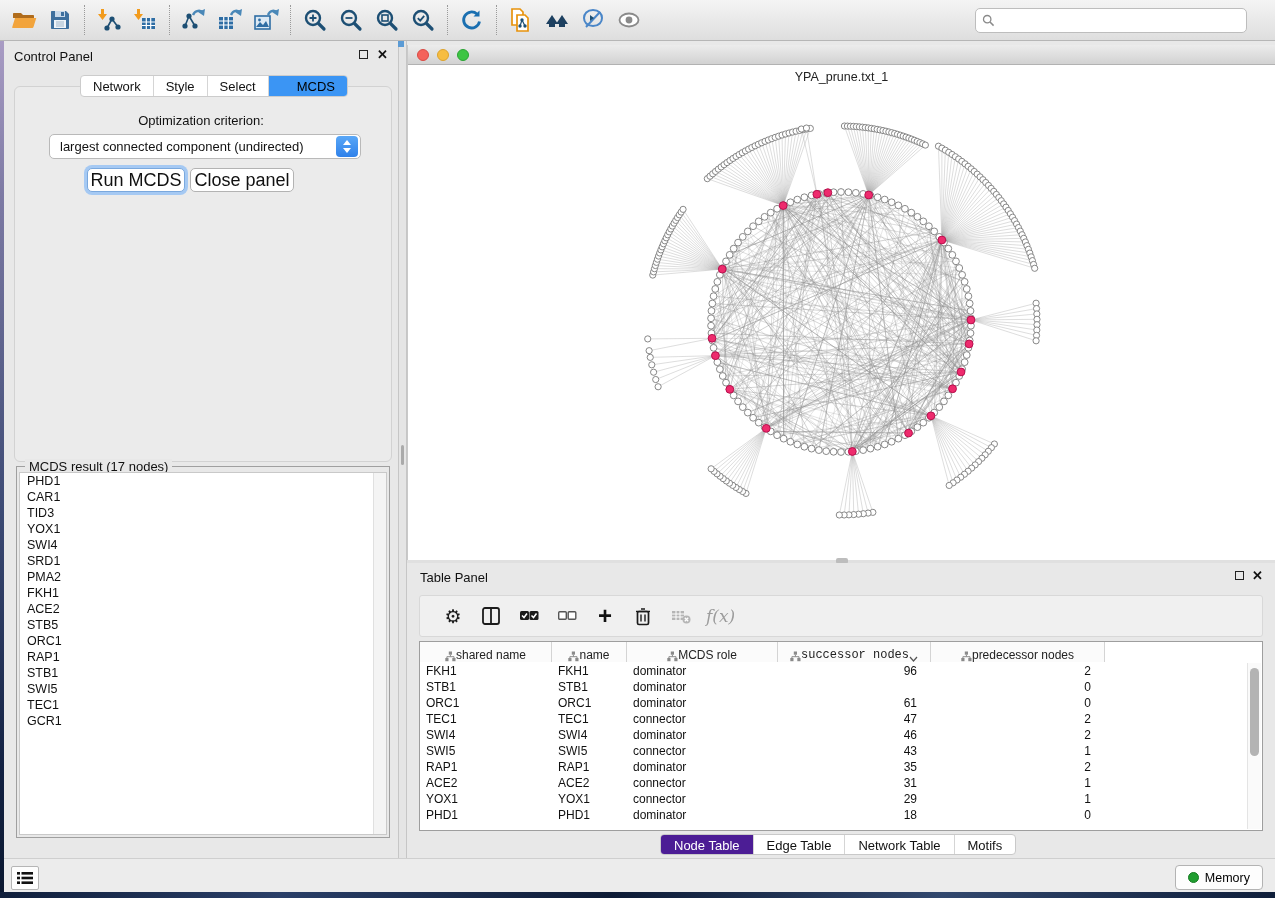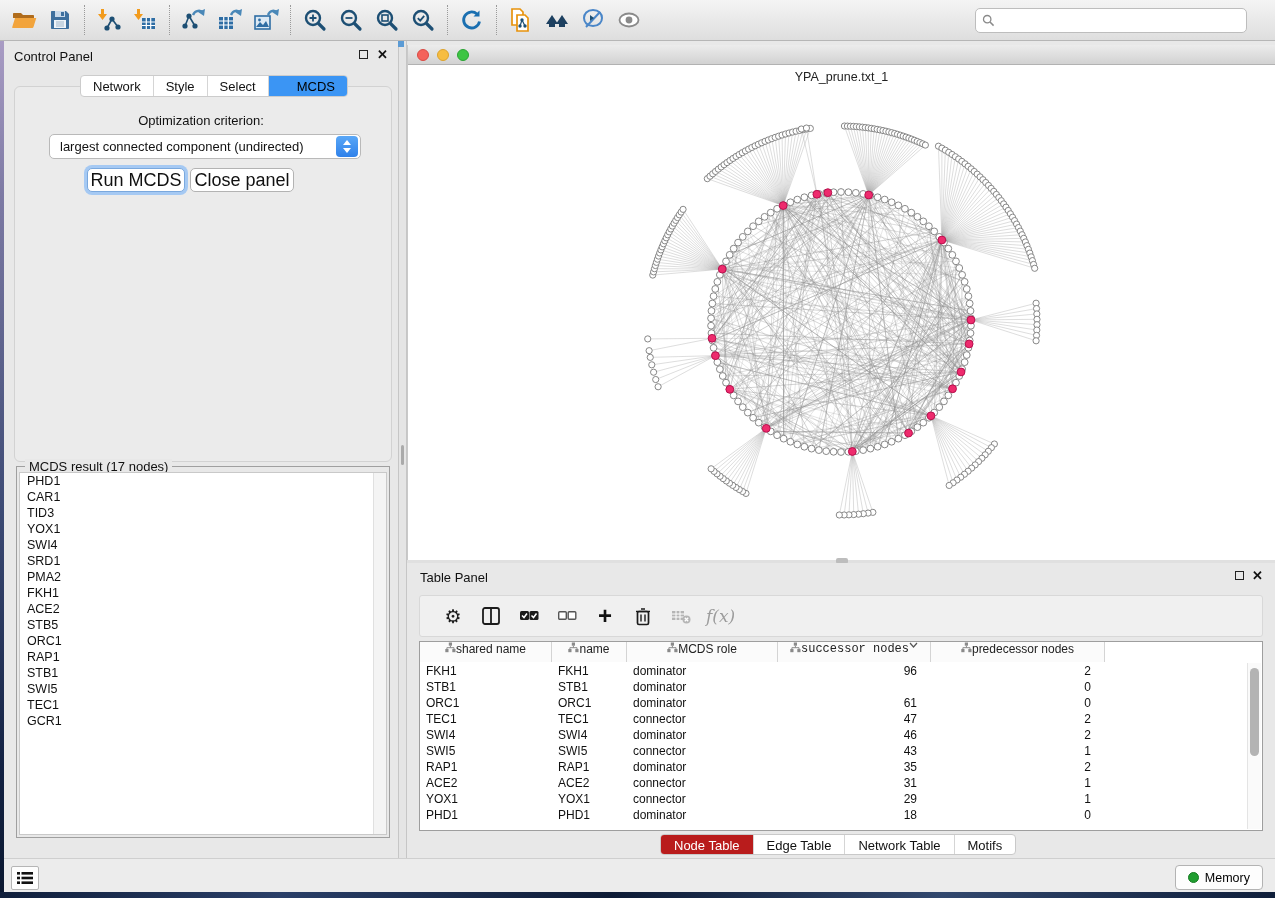--- a/index.html
+++ b/index.html
@@ -82,36 +82,36 @@
   #tp-toolbar { position:absolute; left:12px; top:32px; width:844px; height:42px; background:#f0f0f0;
     border:1px solid #d8d8d8; border-radius:3px; display:flex; align-items:center; padding-left:14px; }
   .tpt { width:38px; height:36px; border:none; background:transparent; display:flex; align-items:center; justify-content:center; cursor:pointer; }
   .tpt svg { width:22px; height:22px; }
   #fx-label { font-family:"DejaVu Serif", serif; font-style:italic; font-size:17px; color:#9c9c9c; margin-left:6px; }
   #gear-glyph { font-size:19px; color:#1c1c1c; line-height:19px; }
   #plus-glyph { font-size:24px; font-weight:bold; color:#111; line-height:20px; }
 
   #node-table-box { position:absolute; left:12px; top:78px; width:844px; height:190px; background:#fff; border:1px solid #9e9e9e; }
   #nt-header { position:absolute; left:0; top:0; height:20px; display:flex; background:#fbfbfb; border-bottom:1px solid #c6c6c6; }
-  .nt-hcell { height:20px; display:flex; align-items:flex-start; justify-content:center; 
+  .nt-hcell { height:20px; display:flex; align-items:flex-end; justify-content:center; 
     border-right:1px solid #d4d4d4; font-size:12px; color:#222; position:relative; cursor:pointer; background:#fbfbfb; }
   .nt-hcell svg.tree { width:11px; height:11px; flex:none; }
   .nt-hcell svg.chev { width:9px; height:6px; }
   #nt-rows { position:absolute; left:0; top:21px; right:15px; bottom:0; overflow:hidden; }
   .nt-row { display:flex; height:16px; }
   .nt-cell { font-size:12px; line-height:16px; padding:0 6px; overflow:hidden; white-space:nowrap; }
   .nt-cell.num { text-align:right; padding-right:14px; }
   #nt-scroll { position:absolute; right:1px; top:21px; width:14px; bottom:1px; background:#fafafa; border-left:1px solid #e4e4e4; }
   #nt-thumb { position:absolute; left:2px; top:5px; width:9px; height:88px; background:#b3b3b3; border-radius:5px; cursor:grab; }
 
   #tp-tabs { position:absolute; top:271px; left:253px; height:21px; display:flex;
     background:#fff; border:1px solid #c9c9c9; border-radius:4px; overflow:hidden; }
   .tp-tab { padding:3px 13px 0 13px; font-size:13px; border-right:1px solid #d5d5d5; cursor:pointer; }
   .tp-tab:last-child { border-right:none; }
-  .tp-tab.active { background:#b91c1c; color:#fff;text-align:center; }
+  .tp-tab.active { background:#4c1d95; color:#fff;text-align:center; }
 
   
   #status-bar { position:absolute; left:4px; top:858px; width:1271px; height:35px; background:#ececec; border-top:1px solid #cfcfcf; }
   #list-btn { position:absolute; left:7px; top:7px; width:28px; height:24px; background:#fdfdfd; border:1px solid #b5b5b5; border-radius:2px;
     display:flex; align-items:center; justify-content:center; cursor:pointer; }
   #memory-btn { position:absolute; right:12px; top:6px; height:25px; background:#fdfdfd; border:1px solid #b3b3b3; border-radius:4px;
     display:flex; align-items:center; gap:6px; padding:0 12px; font-size:12.5px; cursor:pointer; }
   #memory-dot { width:11px; height:11px; border-radius:50%; background:#1f9d2f; border:1px solid #157b22; }
 </style>
 </head>

